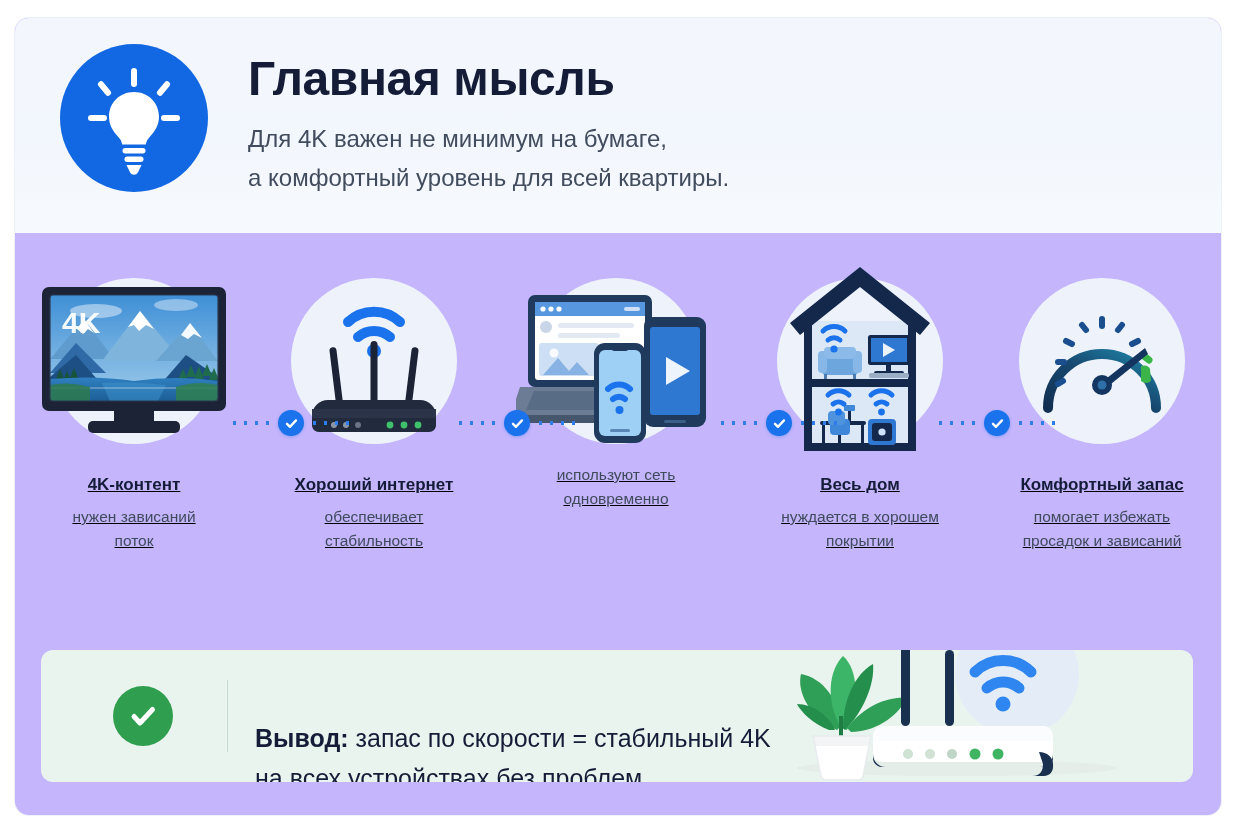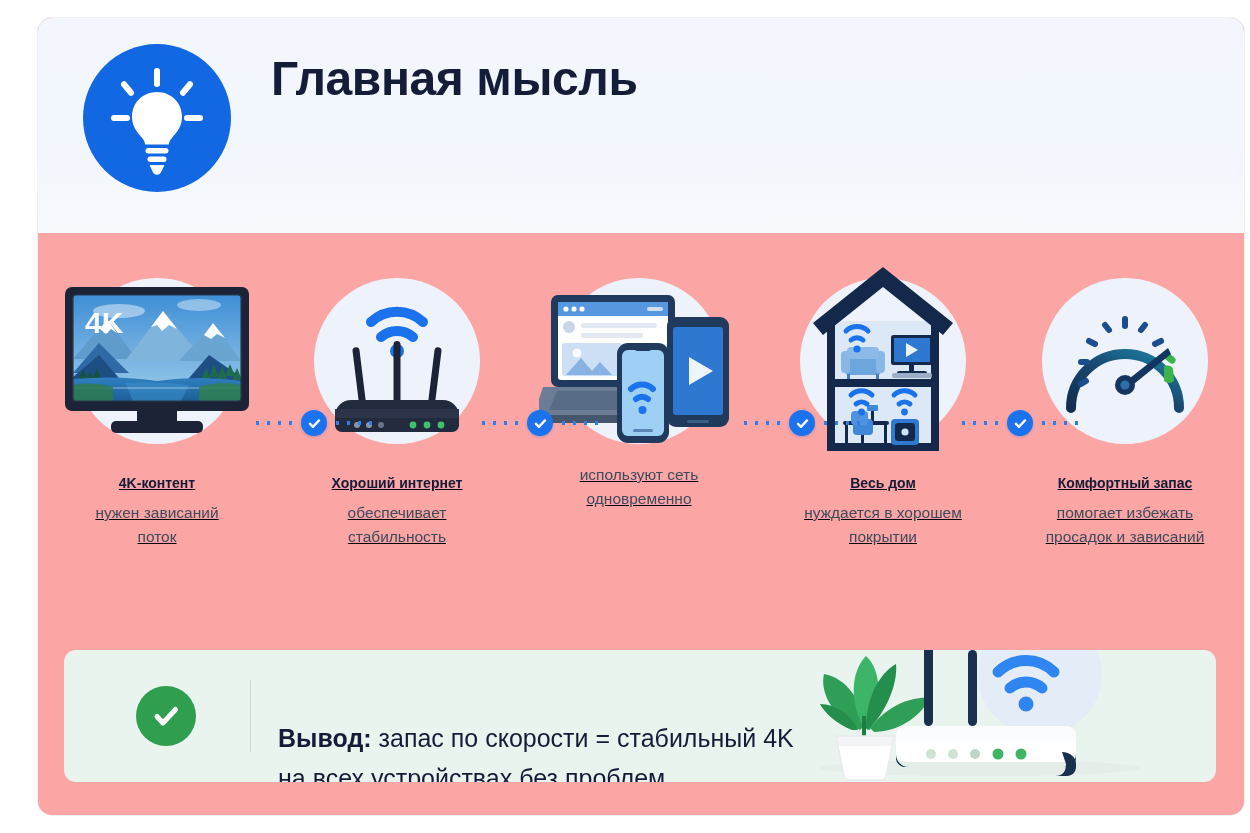--- a/index.html
+++ b/index.html
@@ -10,23 +10,23 @@
     font-family:"Liberation Sans","DejaVu Sans",sans-serif;
     overflow:hidden;
   }
   .canvas{
     position:relative;
     width:1250px;height:833px;
     background:#ffffff;
   }
   .card{
     position:absolute;
-    left:38px;top:18px;
+    left:15px;top:18px;
     width:1206px;height:797px;
-    background:#fca5a5;
+    background:#c4b5fd;
     border-radius:14px;
     overflow:hidden;
     box-shadow:0 0 0 1px rgba(220,228,240,.55);
   }
 
   
   .header{
     position:absolute;left:0;top:0;
     width:1206px;height:215px;
     background:linear-gradient(180deg,#f3f6fd 0%,#f2f6fd 55%,#f7fafd 100%);
@@ -67,21 +67,21 @@
     display:flex;align-items:center;justify-content:center;
   }
   .halo{
     position:absolute;left:50%;top:50%;
     transform:translate(-50%,-50%);
     width:166px;height:166px;border-radius:50%;
     background:#eef2fa;
   }
   .art svg{position:relative;z-index:2;}
   .step-title{
-    font-size:14px;font-weight:bold;color:#141c38;
+    font-size:17px;font-weight:bold;color:#141c38;
     margin:12px 0 10px 0;white-space:nowrap;
   }
   .step-desc{
     font-size:15.5px;color:#3f4a5c;line-height:1.52;
   }
 
   
   .connector{
     position:absolute;top:152px;height:26px;
     display:flex;align-items:center;
@@ -152,20 +152,24 @@
               <rect x="101" y="71" width="19" height="6" rx="3"></rect>
               <path d="M74 48c-14.4 0-25 11-25 24.6 0 9 4.3 15 8.9 19.8 2.5 2.6 3.9 5 4.3 8.1h23.6c.4-3.1 1.8-5.5 4.3-8.1C94.7 87.6 99 81.6 99 72.6 99 59 88.4 48 74 48z"></path>
               <rect x="62.5" y="104" width="23" height="5.4" rx="2.7"></rect>
               <rect x="64.5" y="112.5" width="19" height="5.4" rx="2.7"></rect>
               <path d="M66.5 121h15l-3.6 7.5a4.4 4.4 0 0 1-7.8 0L66.5 121z"></path>
             </g>
           </svg>
         </div>
         <div class="header-text">
           <h1 class="title">Главная мысль</h1>
+          <p class="subtitle">
+            <span>Для 4K важен не минимум на бумаге,</span><br>
+            <span>а комфортный уровень для всей квартиры.</span>
+          </p>
         </div>
       </div>
     </div>
 
     <div class="steps">
 
       <div class="connector" style="left:214px;">
         <span class="dots"></span>
         <span class="check">
           <svg width="15" height="15" viewBox="0 0 15 15">

